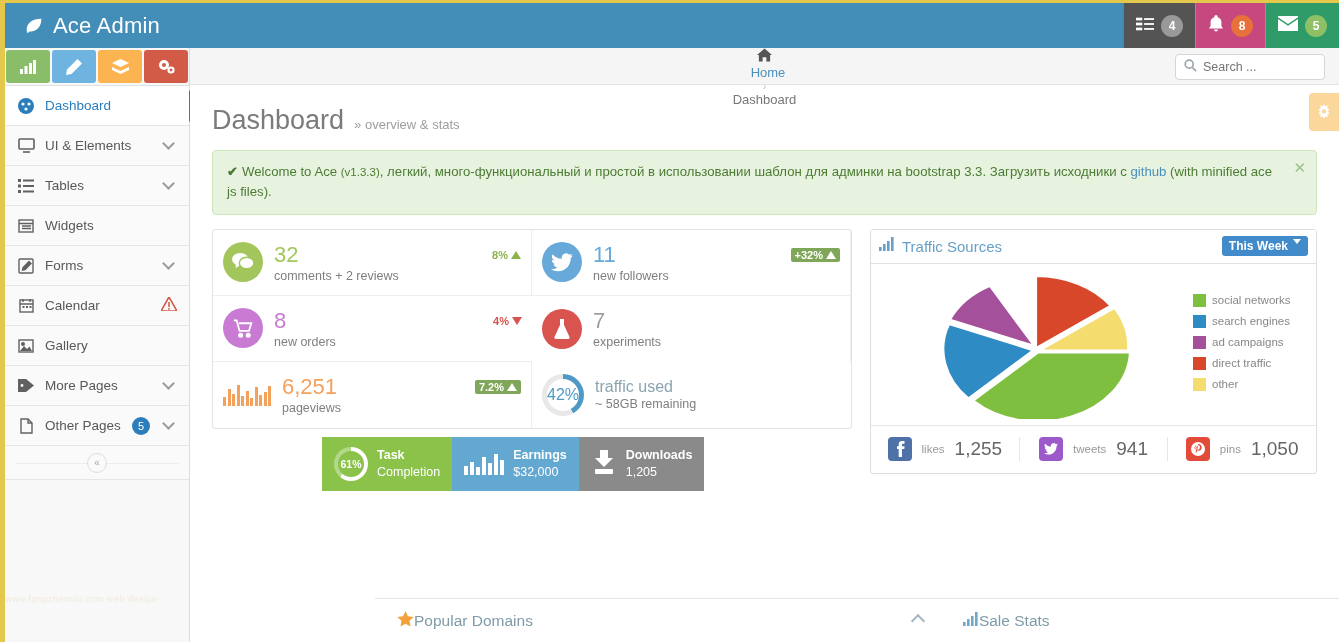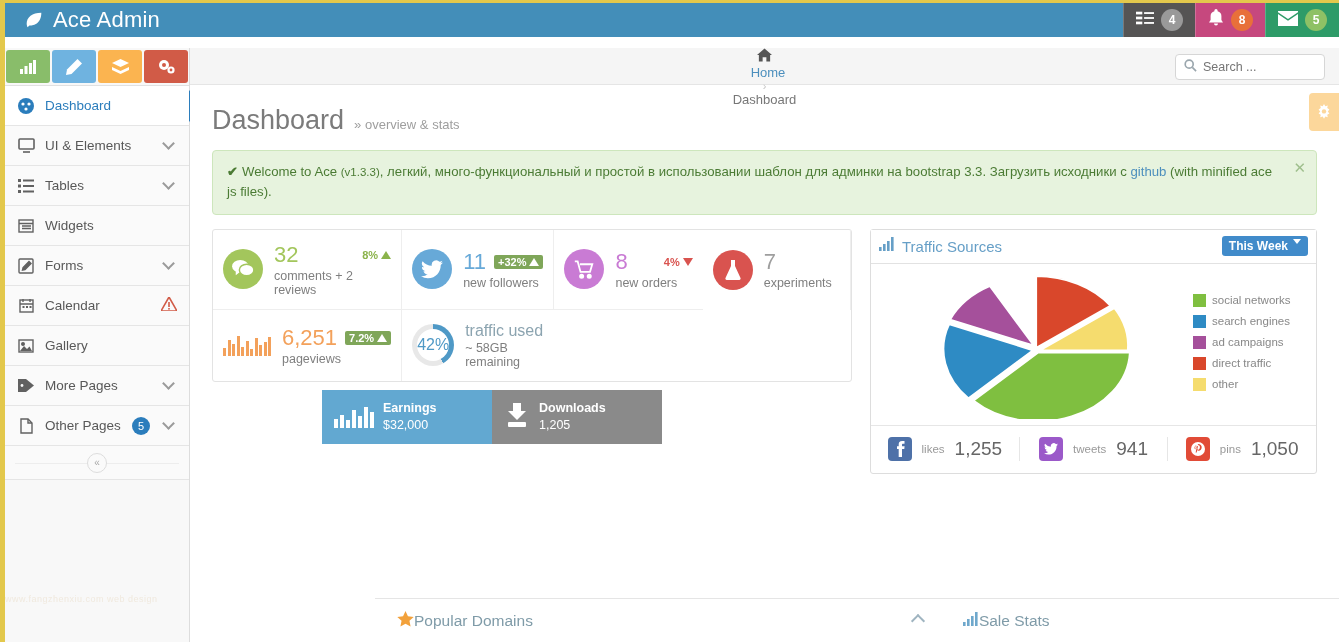--- a/index.html
+++ b/index.html
@@ -5,21 +5,21 @@
   * { box-sizing: border-box; margin: 0; padding: 0; }
   html, body {
     width: 1339px; height: 642px;
     font-family: "Liberation Sans", sans-serif;
     background: #fff; overflow: hidden;
   }
   body { position: relative; border-left: 5px solid #E3C84C; border-top: 3px solid #E3C84C; }
 
   
   .navbar {
-    position: absolute; left: 0; top: 0; right: 0; height: 34px;
+    position: absolute; left: 0; top: 0; right: 0; height: 45px;
     background: #438EB9; display: flex; align-items: stretch;
   }
   .brand {
     width: 185px; display: flex; align-items: center; gap: 8px;
     padding-left: 18px; color: #fff;
   }
   .brand-text { font-size: 22px; font-weight: 300; letter-spacing: .2px; }
   .leaf-icon { width: 22px; height: 22px; }
   .nav-spacer { flex: 1; }
   .nav-right { display: flex; align-items: stretch; }
@@ -156,21 +156,21 @@
     font-size: 15px; cursor: pointer; line-height: 1;
   }
   .check { color: #4B7B34; font-weight: bold; margin-right: 4px; }
 
   .row { display: flex; padding: 14px 22px 0 22px; gap: 18px; }
   .col-left { width: 640px; }
   .col-right { flex: 1; }
 
   
   .tiles { border: 1px solid #E3E3E3; border-radius: 3px; display: grid;
-           grid-template-columns: 1fr 1fr 1fr 1fr; }
+           grid-template-columns: 1fr 1fr; }
   .tile { display: flex; align-items: center; gap: 11px; padding: 12px 10px;
           border-right: 1px solid #EEE; border-bottom: 1px solid #EEE; min-height: 66px; }
   .tile:nth-child(3n) { border-right: 0; }
   .tile:nth-child(n+4) { border-bottom: 0; }
   .circ-icon {
     width: 40px; height: 40px; border-radius: 50%; flex: none; color: #fff;
     display: flex; align-items: center; justify-content: center;
   }
   .ci-green { background: #A3C65C; }
   .ci-blue  { background: #67A9D8; }
@@ -613,20 +613,29 @@
           <div class="tile-body">
             <div class="tile-top">
               <span class="tile-num" style="color:#8CA4B0;font-size:16px">traffic used</span>
             </div>
             <div class="tile-lbl">~ 58GB remaining</div>
           </div>
         </div>
       </div>
 
       <div class="boxes">
+        <div class="box green">
+          <span class="ring">
+            <span>61%</span>
+          </span>
+          <span class="box-txt">
+            <b>Task</b>
+            <span>Completion</span>
+          </span>
+        </div>
         <div class="box blue">
           <span class="spark-w">
             <i style="height:40%"></i>
               <i style="height:60%"></i>
               <i style="height:35%"></i>
               <i style="height:80%"></i>
             <i style="height:55%"></i>
               <i style="height:95%"></i>
               <i style="height:70%"></i>
           </span>

